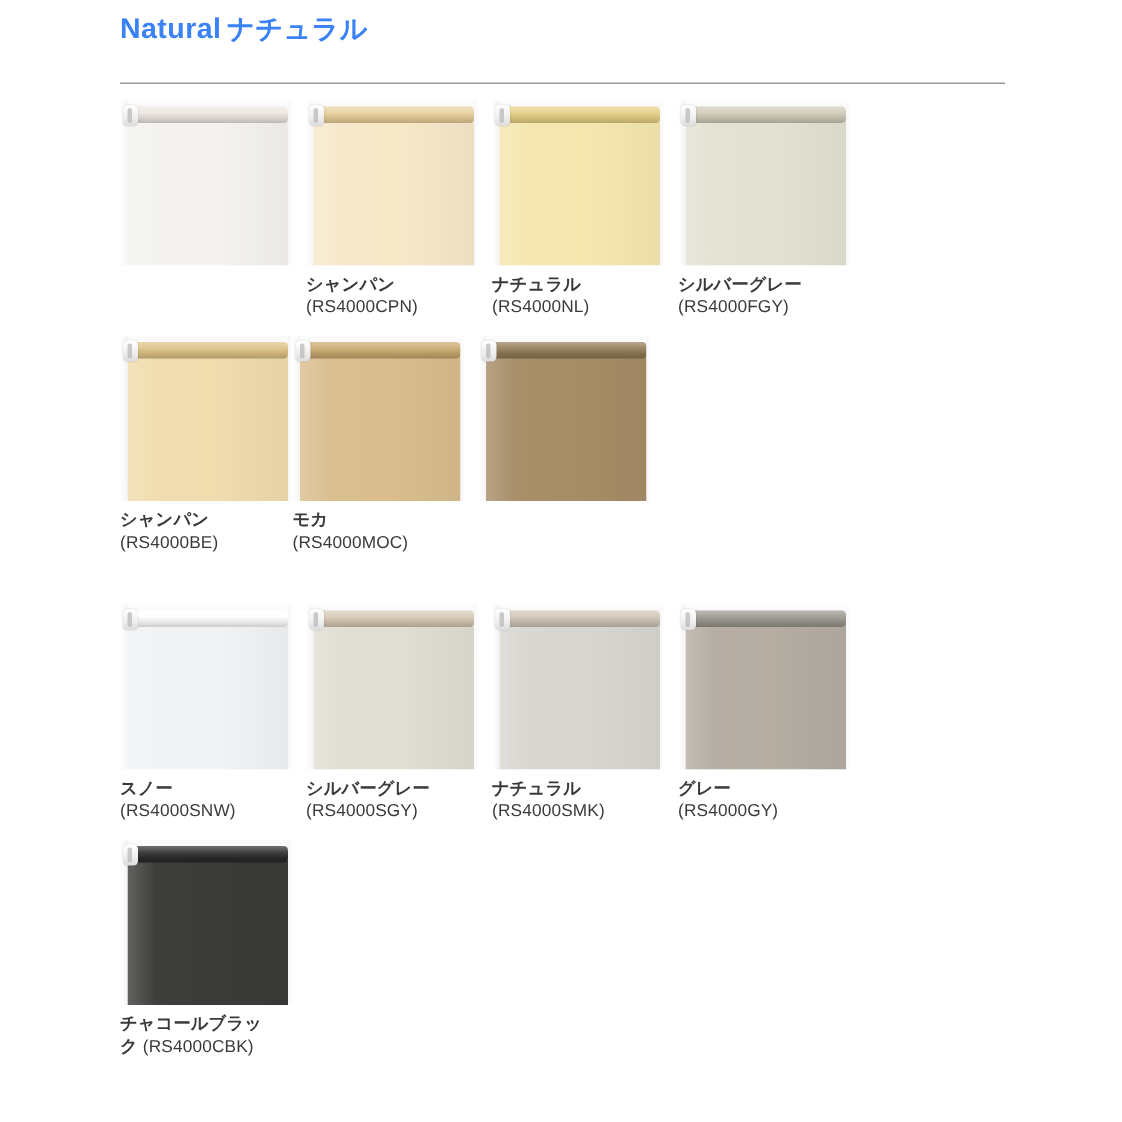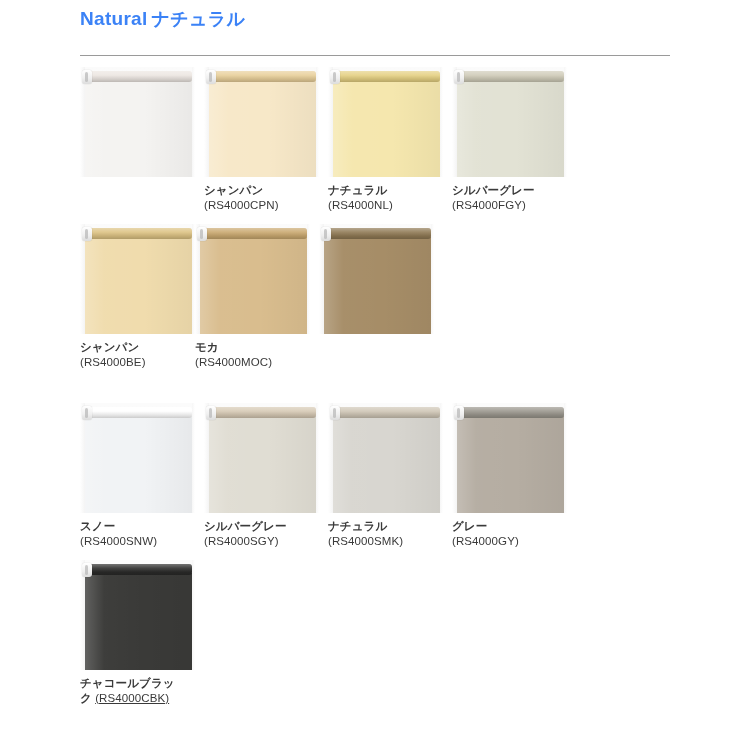--- a/index.html
+++ b/index.html
@@ -145,21 +145,21 @@
 
   
   .caption {
     margin-top: 6px;
     font-size: 11.5px;
     line-height: 15px;
     color: #3a3a3a;
     letter-spacing: 0.1px;
   }
   .caption .name { display: inline; font-weight: bold; }
-  .caption .code { display: inline; text-decoration: underline; }
+  .caption .code { display: inline; }
   .caption .code::before { content: ""; }
 
   .cap-line1 { font-weight: bold; }
   .cap-line2 { }
 
   
   #sec-chic { margin-top: 22px; }
 </style>
 </head>
 <body>

